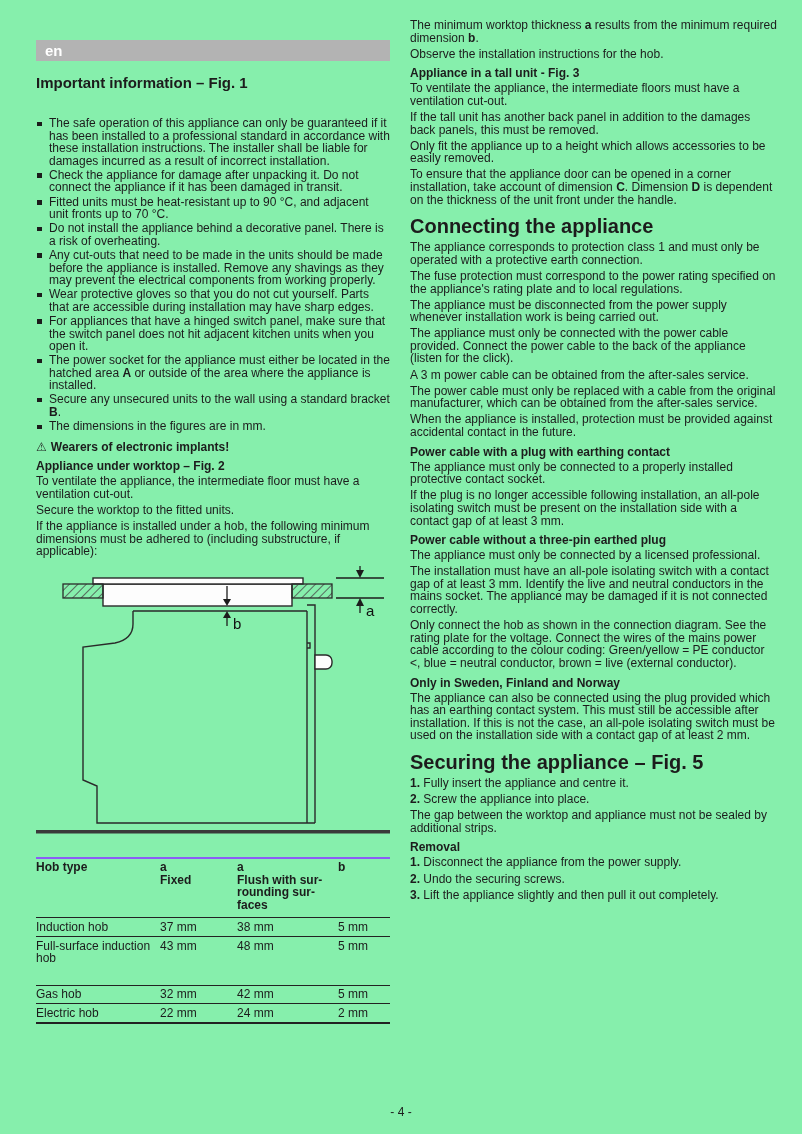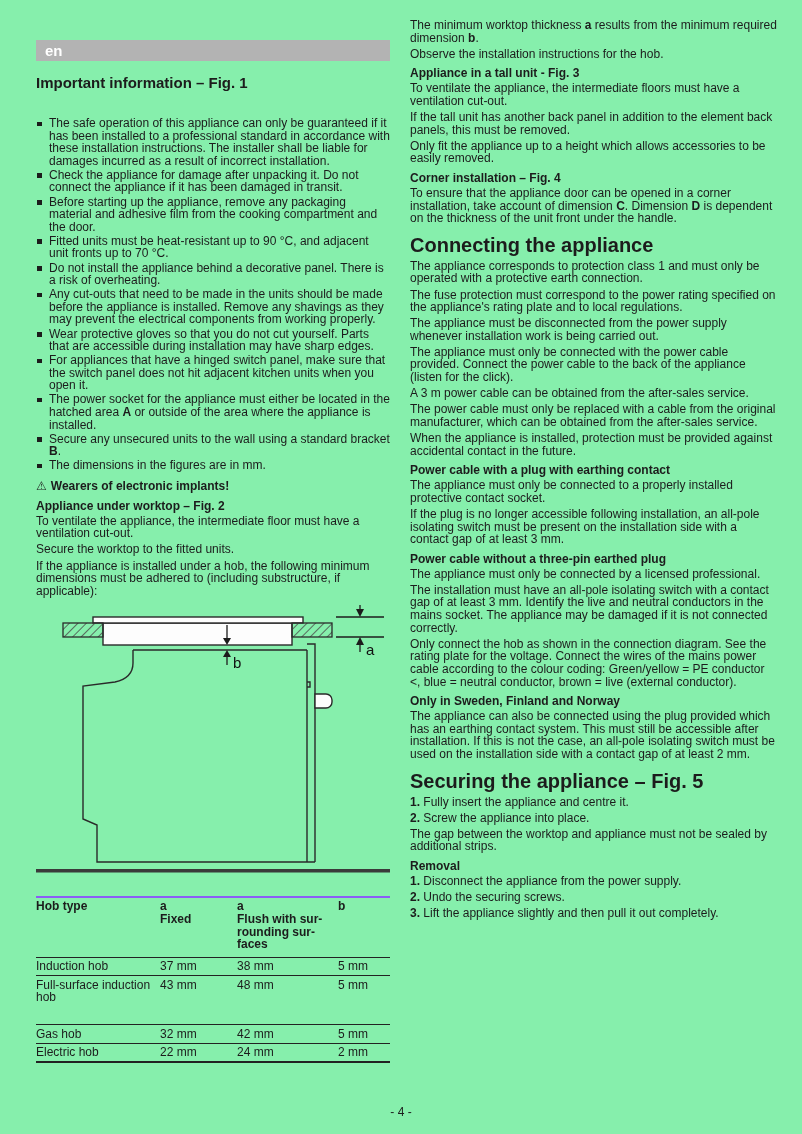--- a/index.html
+++ b/index.html
@@ -45,21 +45,20 @@
 
 <div class="page">
 
   <div class="col-left">
     <div class="lang-badge">en</div>
     <div class="h1">Important information – Fig. 1</div>
 
     <ul class="bullets">
       <li>The safe operation of this appliance can only be guaranteed if it has been installed to a professional standard in accordance with these installation instructions. The installer shall be liable for damages incurred as a result of incorrect installation.</li>
       <li>Check the appliance for damage after unpacking it. Do not connect the appliance if it has been damaged in transit.</li>
-      <li>Before starting up the appliance, remove any packaging material and adhesive film from the cooking compartment and the door.</li>
       <li>Fitted units must be heat-resistant up to 90 °C, and adjacent unit fronts up to 70 °C.</li>
       <li>Do not install the appliance behind a decorative panel. There is a risk of overheating.</li>
       <li>Any cut-outs that need to be made in the units should be made before the appliance is installed. Remove any shavings as they may prevent the electrical components from working properly.</li>
       <li>Wear protective gloves so that you do not cut yourself. Parts that are accessible during installation may have sharp edges.</li>
       <li>For appliances that have a hinged switch panel, make sure that the switch panel does not hit adjacent kitchen units when you open it.</li>
       <li>The power socket for the appliance must either be located in the hatched area <b>A</b> or outside of the area where the appliance is installed.</li>
       <li>Secure any unsecured units to the wall using a standard bracket <b>B</b>.</li>
       <li>The dimensions in the figures are in mm.</li>
     </ul>
 
@@ -156,24 +155,23 @@
     </tbody>
       </table>
   </div>
 
   <div class="col-right">
     <div class="p">The minimum worktop thickness <b>a</b> results from the minimum required dimension <b>b</b>.</div>
     <div class="p">Observe the installation instructions for the hob.</div>
 
     <div class="h3">Appliance in a tall unit - Fig. 3</div>
     <div class="p">To ventilate the appliance, the intermediate floors must have a ventilation cut-out.</div>
-    <div class="p">If the tall unit has another back panel in addition to the element back panels, this must be removed.</div>
+    <div class="p">If the tall unit has another back panel in addition to the damages back panels, this must be removed.</div>
     <div class="p">Only fit the appliance up to a height which allows accessories to be easily removed.</div>
 
-    <div class="h3">Corner installation – Fig. 4</div>
     <div class="p">To ensure that the appliance door can be opened in a corner installation, take account of dimension <b>C</b>. Dimension <b>D</b> is dependent on the thickness of the unit front under the handle.</div>
 
     <div class="h2">Connecting the appliance</div>
     <div class="p">The appliance corresponds to protection class 1 and must only be operated with a protective earth connection.</div>
     <div class="p">The fuse protection must correspond to the power rating specified on the appliance's rating plate and to local regulations.</div>
     <div class="p">The appliance must be disconnected from the power supply whenever installation work is being carried out.</div>
     <div class="p">The appliance must only be connected with the power cable provided. Connect the power cable to the back of the appliance (listen for the click).</div>
     <div class="p">A 3 m power cable can be obtained from the after-sales service.</div>
     <div class="p">The power cable must only be replaced with a cable from the original manufacturer, which can be obtained from the after-sales service.</div>
     <div class="p">When the appliance is installed, protection must be provided against accidental contact in the future.</div>

